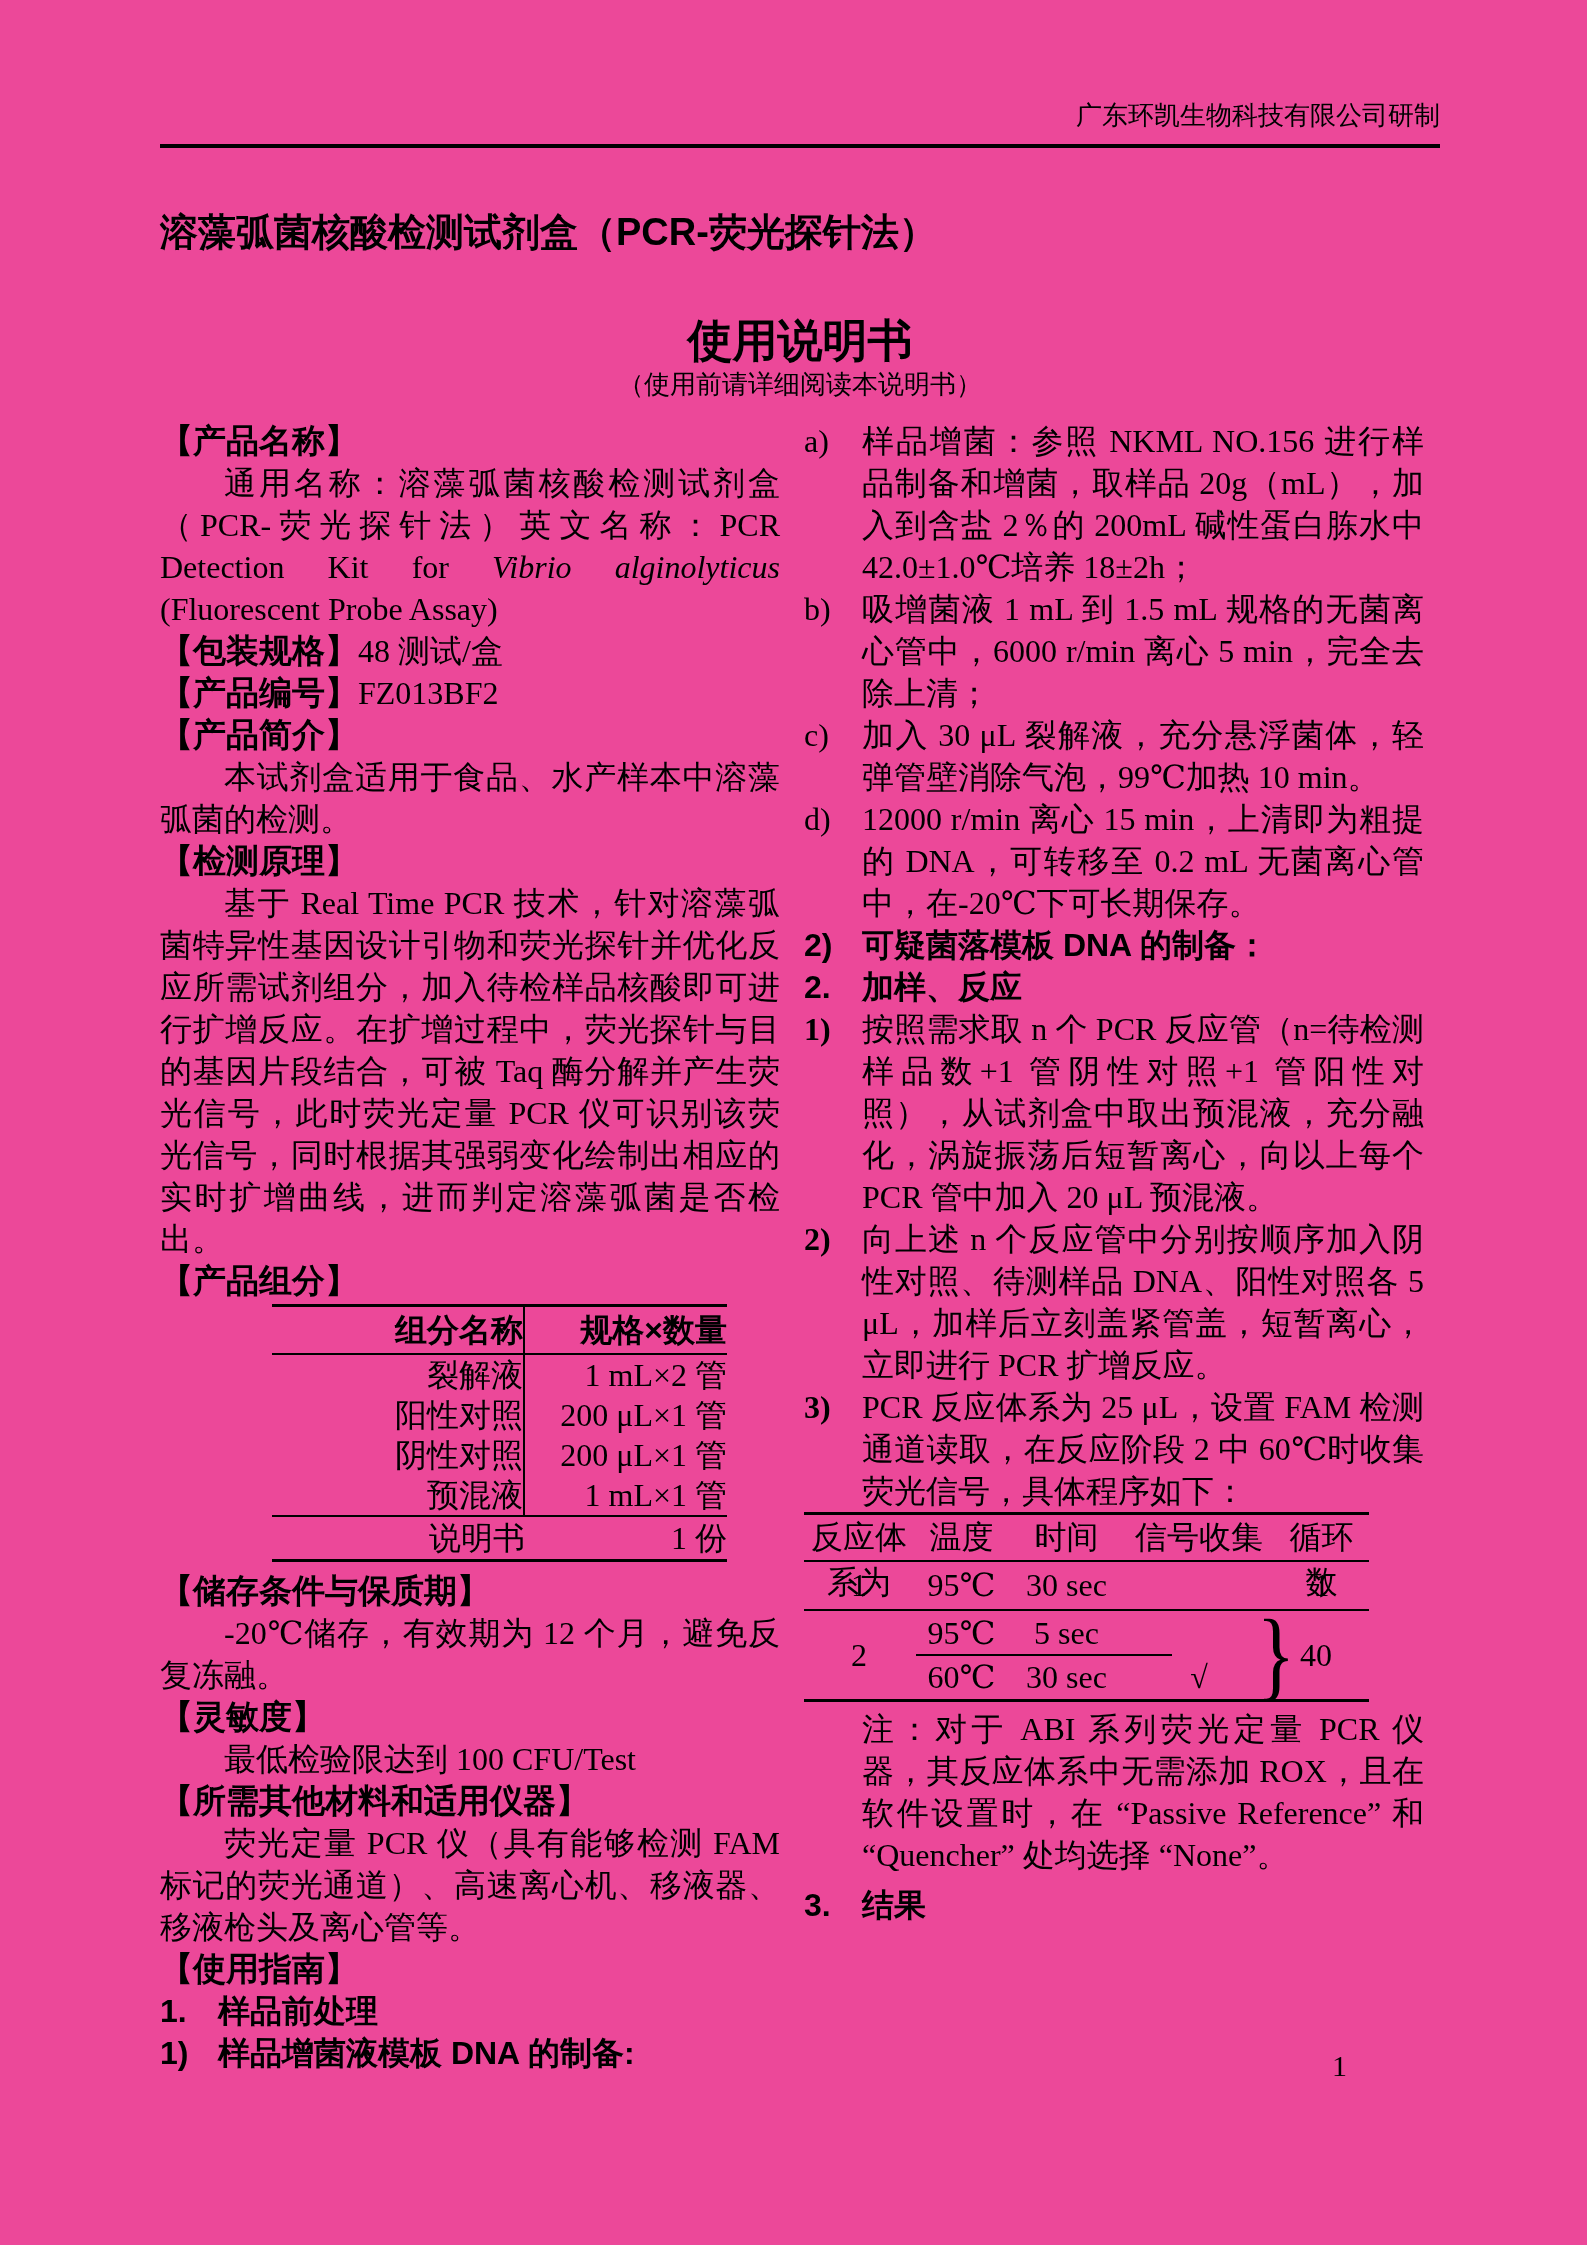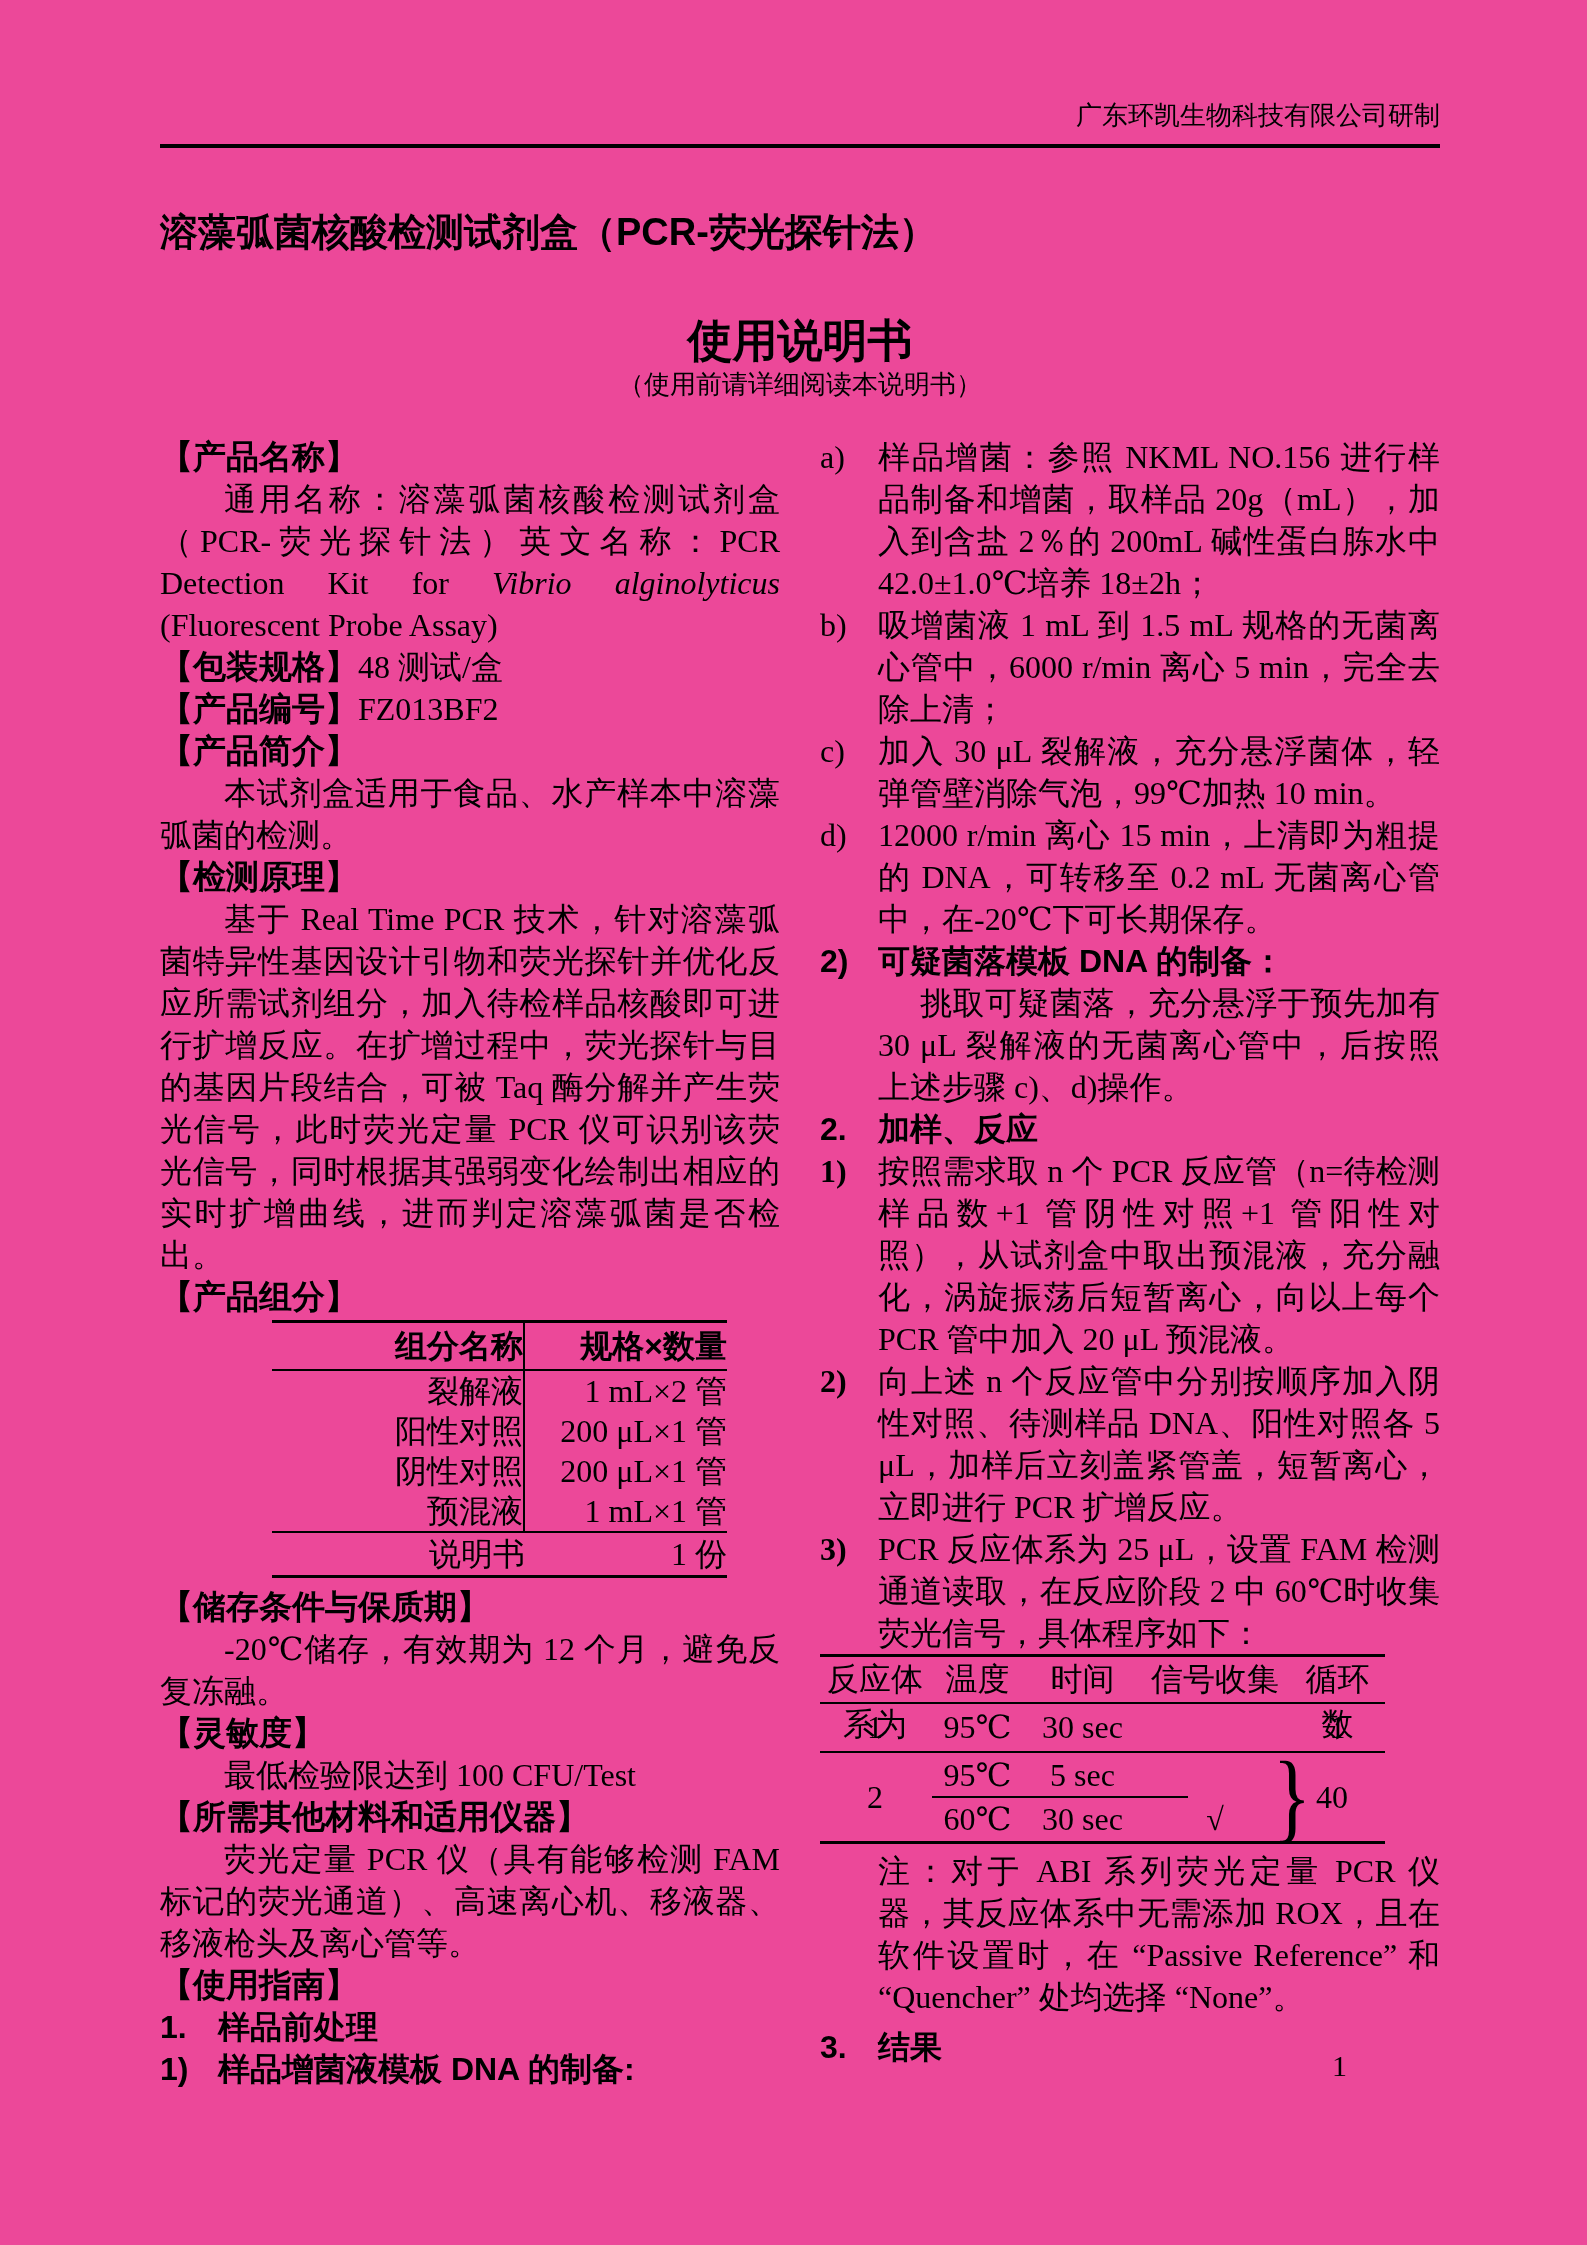--- a/index.html
+++ b/index.html
@@ -18,21 +18,21 @@
 
   .company { text-align:right; font-size:26px; line-height:32px; }
   .rule { height:4px; background:#000; margin-top:12px; }
 
   .title { text-align:left; font-weight:bold; font-size:38px; line-height:48px; margin-top:60px;
            font-family:"Liberation Sans","DejaVu Sans",sans-serif; }
   .subtitle { text-align:center; font-weight:bold; font-size:45px; line-height:54px; margin-top:58px;
            font-family:"Liberation Sans","DejaVu Sans",sans-serif; }
   .readnote { text-align:center; font-size:26px; line-height:34px; }
 
-  .columns { display:flex; gap:40px; margin-top:34px; }
+  .columns { display:flex; gap:24px; margin-top:18px; }
   .col { width:620px; }
 
   .heading { font-family:"Liberation Sans","DejaVu Sans",sans-serif; font-weight:bold; font-size:33px; line-height:42px; }
   .para { text-align:justify; text-indent:64px; }
   .kv { line-height:42px; }
   .kv .hl { font-family:"Liberation Sans","DejaVu Sans",sans-serif; font-weight:bold; font-size:33px; }
   .it { font-style:italic; }
 
   .item { display:flex; }
   .item .marker { width:58px; flex:none; }
@@ -167,21 +167,20 @@
       </div>
       <div class="item">
         <div class="marker">d)</div>
         <div class="itext">12000 r/min 离心 15 min，上清即为粗提的 DNA，可转移至 0.2 mL 无菌离心管中，在-20℃下可长期保存。</div>
       </div>
 
       <div class="item bold-line">
         <div class="marker">2)</div>
         <div class="itext">可疑菌落模板 DNA 的制备：</div>
       </div>
-      <div class="indent-block first-indent">挑取可疑菌落，充分悬浮于预先加有 30 μL 裂解液的无菌离心管中，后按照上述步骤 c)、d)操作。</div>
 
       <div class="item bold-line">
         <div class="marker">2.</div>
         <div class="itext">加样、反应</div>
       </div>
 
       <div class="item">
         <div class="marker boldmark">1)</div>
         <div class="itext">按照需求取 n 个 PCR 反应管（n=待检测样品数+1 管阴性对照+1 管阳性对照），从试剂盒中取出预混液，充分融化，涡旋振荡后短暂离心，向以上每个 PCR 管中加入 20 μL 预混液。</div>
       </div>

